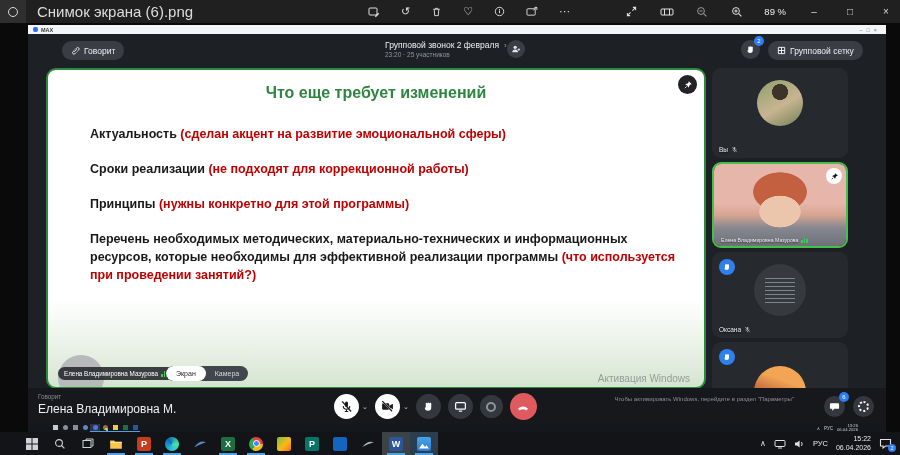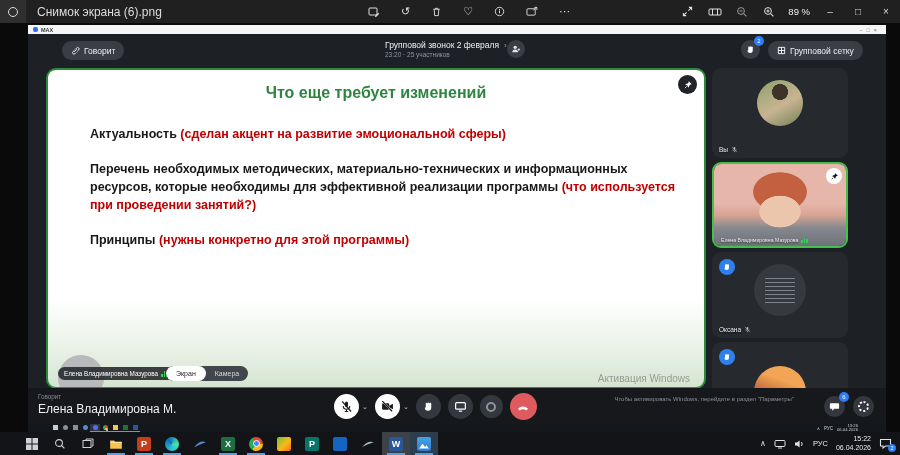--- a/index.html
+++ b/index.html
@@ -3,24 +3,24 @@
 <meta charset="utf-8">
 <style>
   *{box-sizing:border-box;margin:0;padding:0}
   html,body{width:900px;height:455px;overflow:hidden;background:#060606;
     font-family:"Liberation Sans",sans-serif;-webkit-font-smoothing:antialiased}
   
   .win{position:absolute;inset:0;background:#0a0a0a}
   .tb{position:absolute;top:0;left:0;right:0;height:23px;background:#202020;display:flex;align-items:center;z-index:50}
   .tb .logo{width:26px;height:23px;background:#2f2f2f;display:flex;align-items:center;justify-content:center;margin-right:11px}
   .ring{width:10px;height:10px;border:1.4px solid #d8d8d8;border-radius:50%}
-  .ttl{font-size:12px;color:#dcdcdc}
+  .ttl{font-size:15px;color:#dcdcdc}
   .tools{position:absolute;left:368px;top:0;height:23px;display:flex;align-items:center;gap:21px}
   .ti{font-size:11px;color:#e2e2e2;line-height:1;display:flex;align-items:center;justify-content:center}
-  .vtools{position:absolute;right:0;top:0;height:23px;display:flex;align-items:center;gap:0}
+  .vtools{position:absolute;right:0;top:0;height:23px;display:flex;align-items:center;gap:8px}
   .vtools .ti{width:27px;height:23px}
   .zl{font-size:9.5px;color:#ececec;margin:0 6px;white-space:nowrap}
   .wc{width:28px;height:23px;display:flex;align-items:center;justify-content:center;font-size:10px;color:#d8d8d8}
   
   .shot{position:absolute;left:28px;top:25px;width:858px;height:407px;background:#1d2024;overflow:hidden}
   .maxbar{position:absolute;top:0;left:0;right:0;height:9px;background:#f4f5f7;display:flex;align-items:center;padding:0 5px;gap:3px}
   .mi{width:5px;height:5px;border-radius:2px;background:#2f6ef6}
   .mt{font-size:5.5px;color:#3a3a3a;font-weight:bold}
   .mwc{margin-left:auto;font-size:5.5px;color:#777;letter-spacing:4px}
   .call{position:absolute;top:9px;left:0;right:0;height:390px;background:#1d2024}
@@ -228,22 +228,23 @@
         <svg width="9" height="9" viewBox="0 0 10 10">
             <path d="M1.5 1.5h7v7h-7zM5 1.5v7M1.5 5h7" fill="none" stroke="#fff" stroke-width="1"></path>
           </svg>
         <span>Групповой сетку</span>
       </div>
 
       <div class="slide">
         <h1>Что еще требует изменений</h1>
         <div class="bullets">
           <p><span>Актуальность </span><span class="rd">(сделан акцент на развитие эмоциональной сферы)</span></p>
+          <p><span>Сроки реализации </span><span class="rd">(не подходят для коррекционной работы)</span></p>
+          <p><span>Принципы </span><span class="rd">(нужны конкретно для этой программы)</span></p>
           <p><span>Перечень необходимых методических, материально-технических и информационных ресурсов, которые необходимы для эффективной реализации  программы </span><span class="rd">(что используется при проведении занятий?)</span></p>
-          <p><span>Принципы </span><span class="rd">(нужны конкретно для этой программы)</span></p>
         </div>
         <div class="pinbtn">
           <svg width="10" height="10" viewBox="0 0 12 12">
               <path d="M7 1.5 10.5 5 8.2 5.7 7 8.3l-.8.8-.9-2.5L2.8 5.7l.8-.8 2.6-1.1z" fill="#fff"></path>
               <path d="M4.4 7.6 2.2 9.8" stroke="#fff" stroke-width="1"></path>
             </svg>
         </div>
         <div class="gavatar"></div>
         <div class="ppill">
           <span>Елена Владимировна Мазурова</span>

